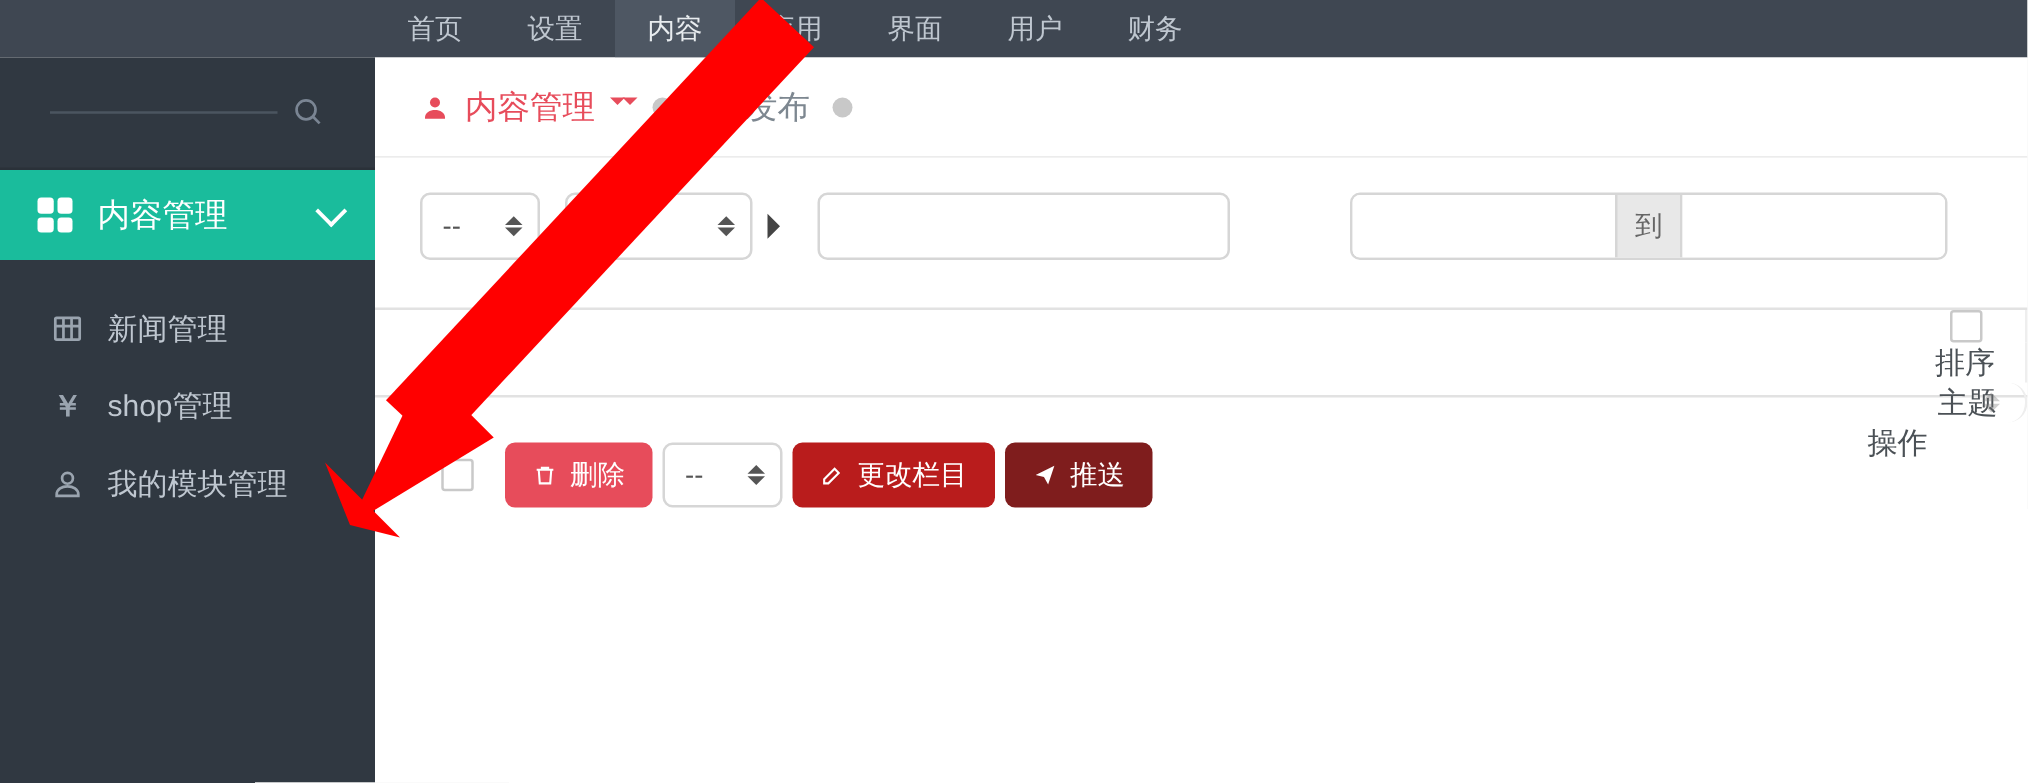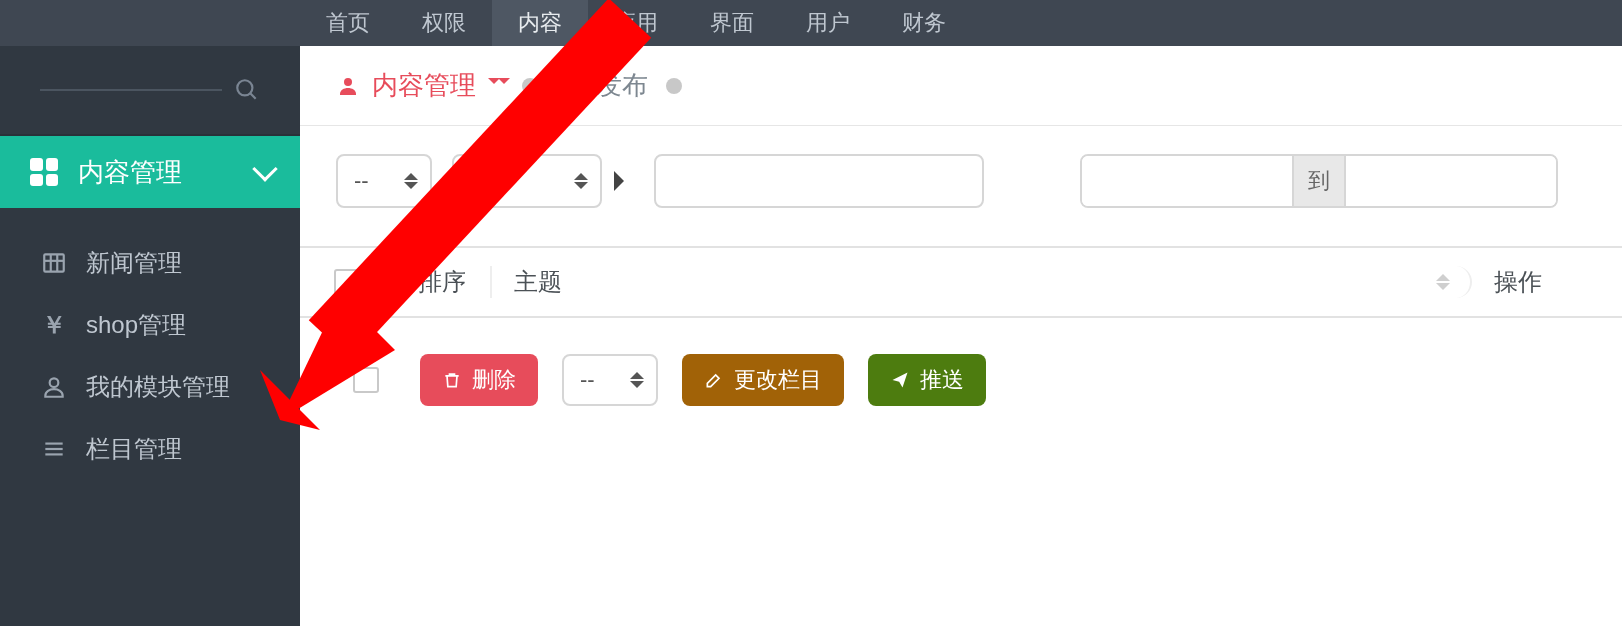--- a/index.html
+++ b/index.html
@@ -175,68 +175,69 @@
   .inp { flex: 0 0 330px; }
   .gap { flex: 0 0 56px; }
   .range {
     display: flex; align-items: center;
     border: 2px solid #d6d6d6; border-radius: 8px; height: 54px; overflow: hidden;
   }
   .range input { border: none; height: 100%; width: 210px; padding: 0 12px; font-size: 22px; outline: none;}
   .range .mid { background: #e8e8e8; color: #666; height: 100%; display: flex; align-items: center; padding: 0 14px; font-size: 22px; border-left:2px solid #d6d6d6; border-right:2px solid #d6d6d6;}
   .thead {
     display: flex;
-    align-items: center;
+    align-items: flex-end;
     border-top: 2px solid #e2e2e2;
     border-bottom: 2px solid #e2e2e2;
     height: 72px;
     margin-top: 10px;
+    flex-direction: column;
   }
   .th {
     display: flex; align-items: center; padding: 0 22px;
     font-size: 24px; color: #4b5156;
     border-right: 2px solid #eeeeee;
   }
   .th.chk { width: 96px; justify-content: center; }
   .th.sort { width: 96px; }
   .th.subject { flex: 1; position: relative; border-radius: 23px; }
   .th.subject .sort-ic { position: absolute; right: 20px; top: 50%; transform: translateY(-50%); display:flex; flex-direction:column; gap:2px; opacity:.35;}
   .th.subject .sort-ic span:first-child { border:7px solid transparent; border-bottom-color:#777; }
   .th.subject .sort-ic span:last-child { border:7px solid transparent; border-top-color:#777; }
   .th.ops { width: 150px; border-right: none; font-family: Liberation Serif, serif; }
   .cb {
     width: 26px; height: 26px; border: 2px solid #c9c9c9; border-radius: 3px; background: #fff;
   }
   .actions {
     padding: 36px 36px;
     display: flex;
     align-items: center;
-    gap: 24px;
+    gap: 8px;
   }
   .actions .cbwrap { width: 60px; display:flex; justify-content:center; }
   .btn {
     height: 52px; border-radius: 8px; display: flex; align-items: center; gap: 10px;
     padding: 0 22px; font-size: 22px; color: #fff; cursor: pointer; border: none;
   }
   .btn svg { width: 20px; height: 20px; fill: #fff; }
   .btn.red { background: #e74c5b; }
-  .btn.teal{ background: #a16207; }
-  .btn.blue{ background: #4d7c0f; }
+  .btn.teal{ background: #b91c1c; }
+  .btn.blue{ background: #7f1d1d; }
   .sel.small { height: 52px; min-width: 96px; }
   
   .arrow-layer {
     position: absolute; left: 0; top: 0; pointer-events: none; z-index: 50;
   }
 </style>
 </head>
 <body>
 
 <div class="topnav">
   <div class="item">首页</div>
-  <div class="item">权限</div>
+  <div class="item">设置</div>
   <div class="item active">内容</div>
   <div class="item">应用</div>
   <div class="item">界面</div>
   <div class="item">用户</div>
   <div class="item">财务</div>
 </div>
 
 <div class="sidebar">
   <div class="search">
     <div class="search-line"></div>
@@ -272,30 +273,20 @@
       <span>shop管理</span>
     </div>
     <div class="subitem">
       <span class="ic">
           <svg viewBox="0 0 24 24" fill="#9aa4af" stroke="none">
             <circle cx="12" cy="8" r="4"></circle>
             <path d="M4 20c0-4 4-6 8-6s8 2 8 6v1H4z"></path>
           </svg>
         </span>
       <span>我的模块管理</span>
-    </div>
-    <div class="subitem">
-      <span class="ic">
-          <svg viewBox="0 0 24 24">
-            <line x1="4" y1="7" x2="20" y2="7"></line>
-            <line x1="4" y1="12" x2="20" y2="12"></line>
-            <line x1="4" y1="17" x2="20" y2="17"></line>
-          </svg>
-        </span>
-      <span>栏目管理</span>
     </div>
   </div>
 </div>
 
 <div class="main">
   <div class="tabs">
     <div class="tab">
       <svg viewBox="0 0 24 24">
           <circle cx="12" cy="8" r="4"></circle>
           <path d="M4 20c0-4 4-6 8-6s8 2 8 6v1H4z"></path>

